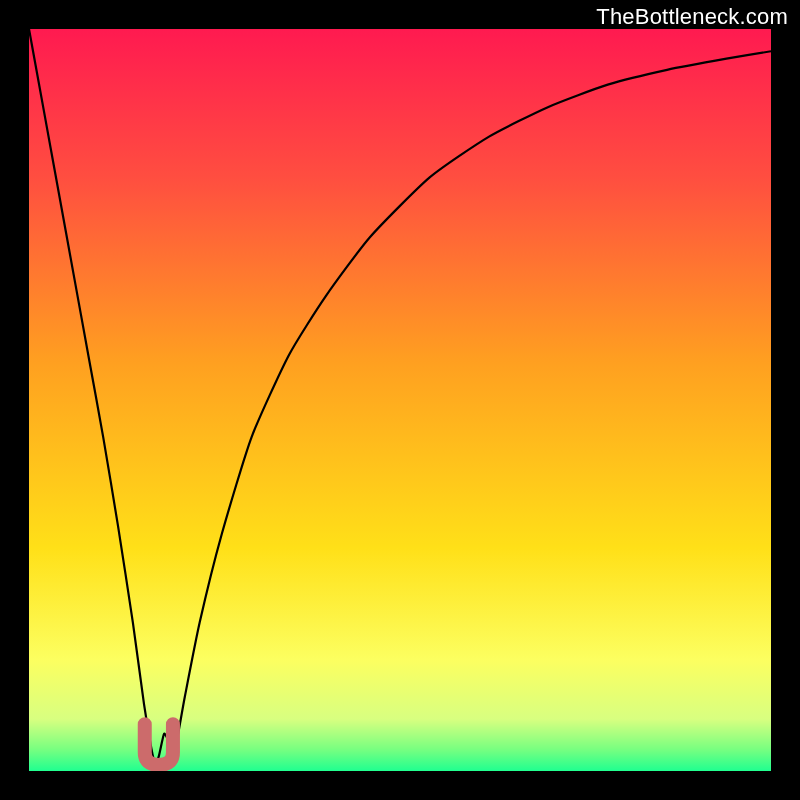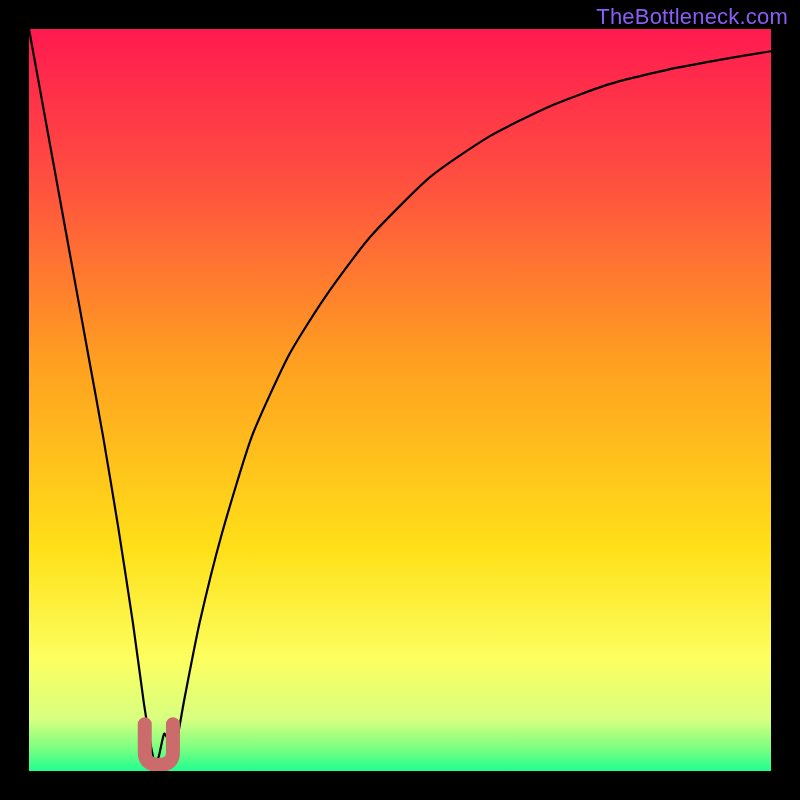--- a/index.html
+++ b/index.html
@@ -7,21 +7,21 @@
       width: 800px;
       height: 800px;
       background: #000;
       position: relative;
       overflow: hidden;
     }
     .watermark {
       position: absolute;
       top: 4px;
       right: 12px;
-      color: #8b5cf6;
+      color: #ffffff;
       font-family: Arial, sans-serif;
       font-size: 22px;
       font-weight: 400;
       z-index: 10;
       letter-spacing: 0.2px;
     }
     .chart-area {
       position: absolute;
       left: 29px;
       top: 29px;

